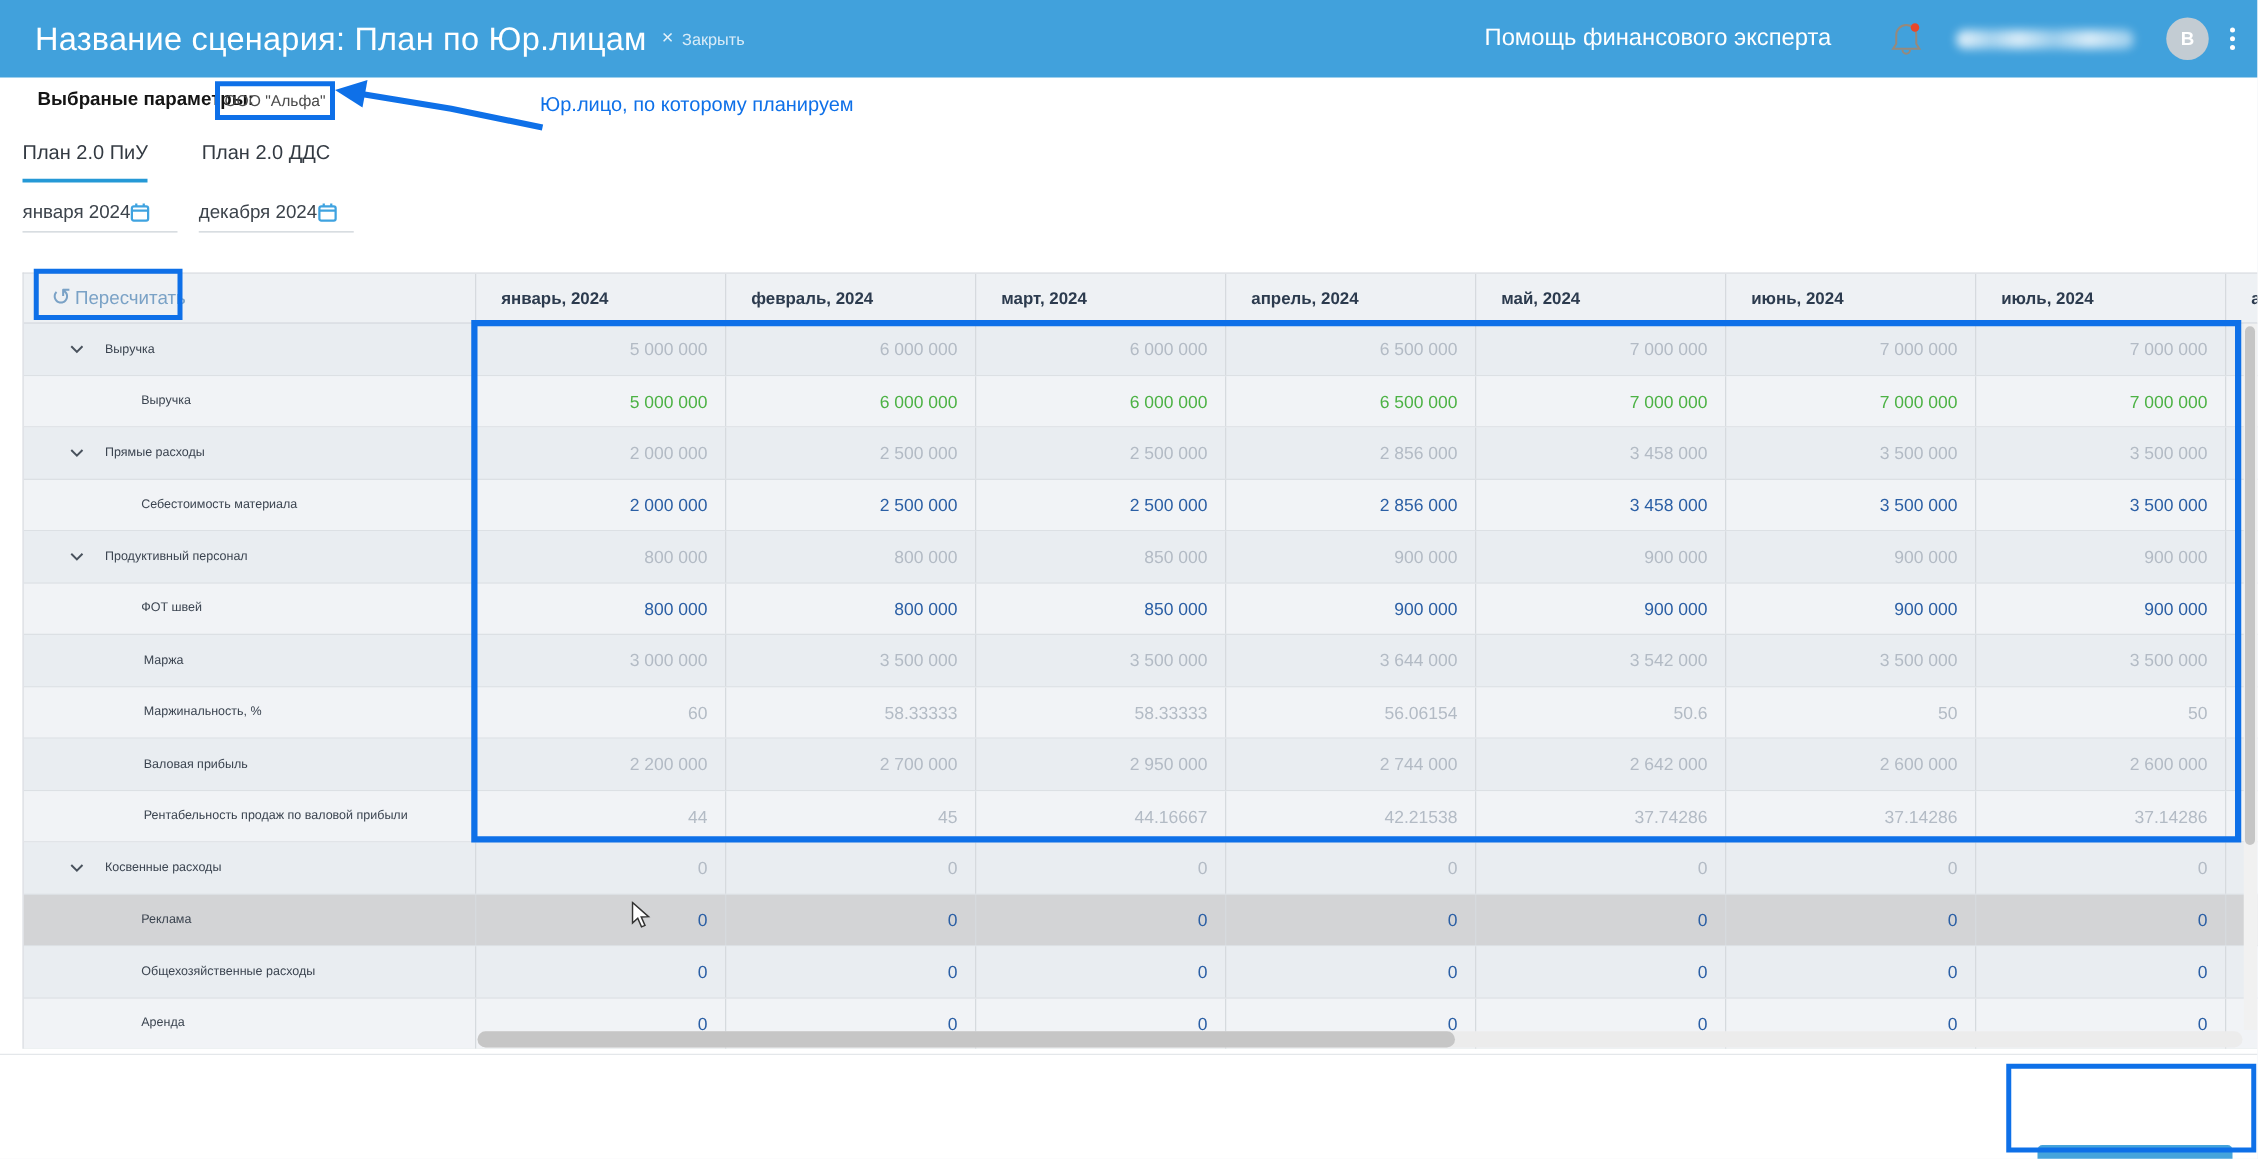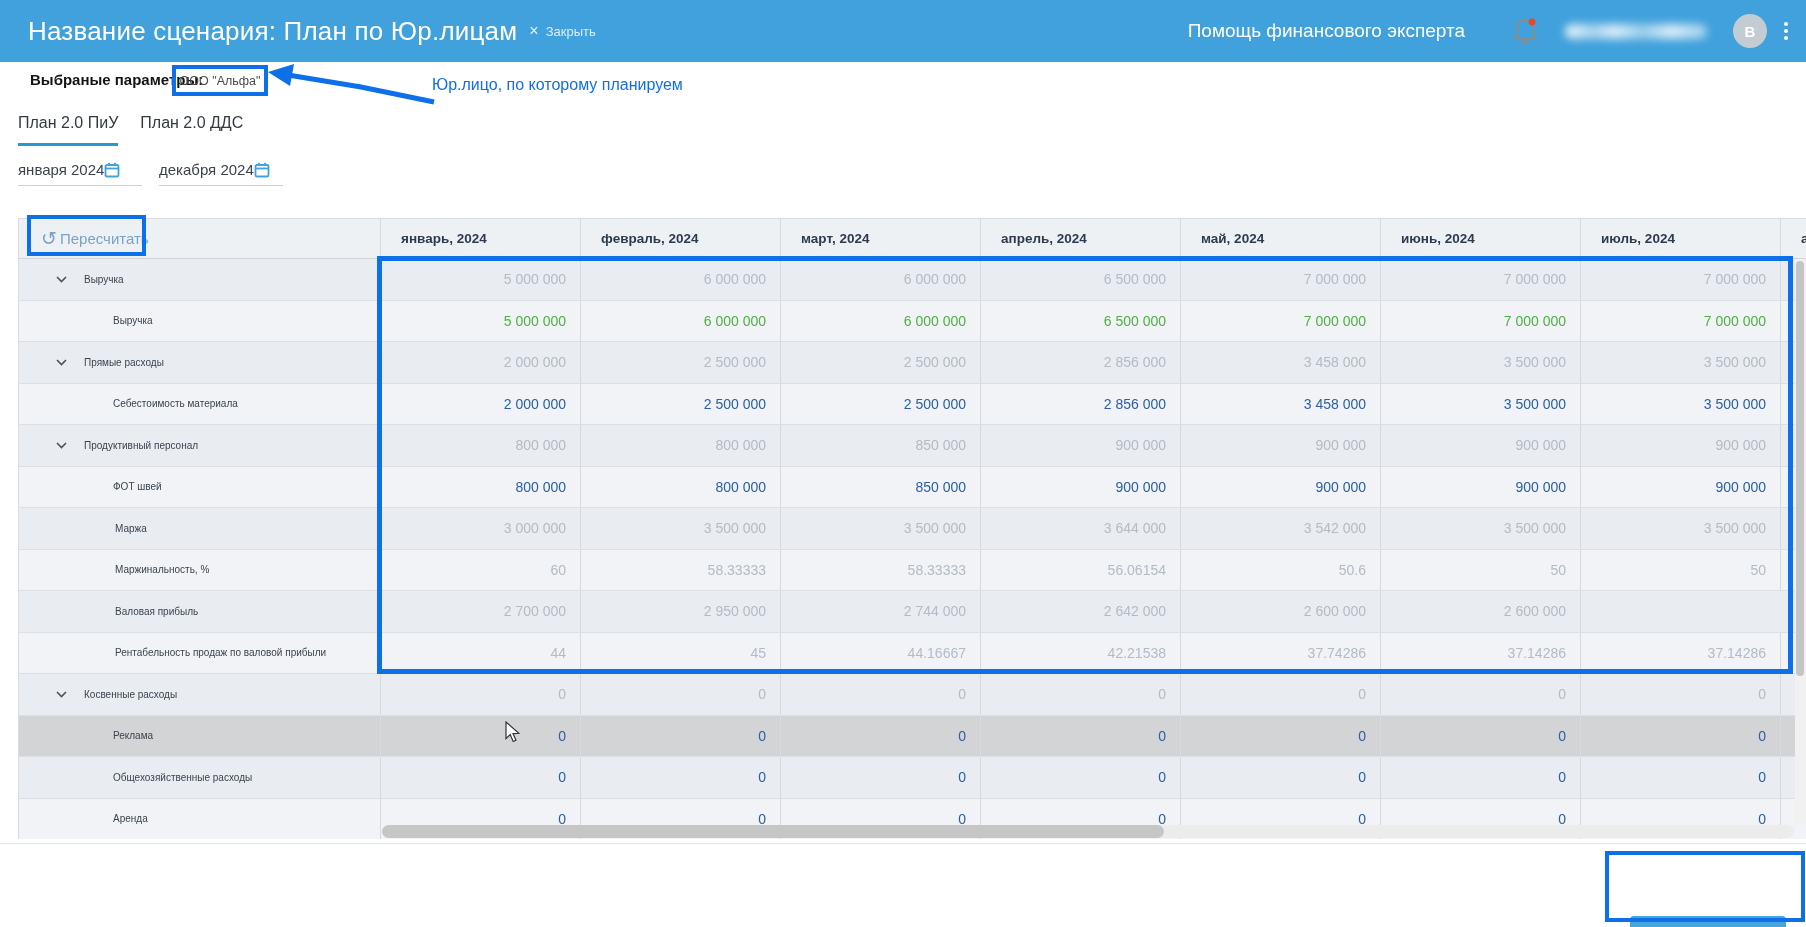--- a/index.html
+++ b/index.html
@@ -22,21 +22,21 @@
              font-weight:bold;display:flex;align-items:center;justify-content:center;margin-right:15px}
   .tb-dots{display:flex;flex-direction:column;gap:3px;padding:4px 2px;cursor:pointer}
   .tb-dots i{width:4px;height:4px;border-radius:50%;background:#fff}
 
   
   .params-label{position:absolute;left:30px;top:71px;font-size:15px;font-weight:bold;color:#141414}
   .param-chip{position:absolute;left:178px;top:70px;width:84px;height:22px;font-size:12.5px;color:#4a4a4a;
               display:flex;align-items:center;justify-content:center;white-space:nowrap;cursor:pointer}
 
   
-  .tabs{position:absolute;left:18px;top:114px;display:flex;gap:22px}
+  .tabs{position:absolute;left:18px;top:114px;display:flex;gap:43px}
   .tab{font-size:16px;color:#333a42;padding-bottom:11px;border-bottom:3px solid transparent;cursor:pointer;white-space:nowrap}
   .tab.active{border-bottom-color:#2599d6}
 
   
   .dates{position:absolute;left:18px;top:161px;display:flex;gap:17px}
   .date-field{width:122px;display:flex;align-items:center;
               border-bottom:1px solid #ccd2d8;padding:0 2px 7px 0;font-size:15px;color:#3c434b;cursor:pointer}
 
   
   .tbl{position:absolute;left:18px;top:218px;width:1788px;height:621px;overflow:hidden;
@@ -268,20 +268,21 @@
         <div class="c-val v-gray">56.06154</div>
         <div class="c-val v-gray">50.6</div>
         <div class="c-val v-gray">50</div>
         <div class="c-val v-gray">50</div>
         <div class="c-val"></div>
       </div>
       <div class="t-row">
         <div class="c-label p-pad">
           <span class="lbl">Валовая прибыль</span>
         </div>
+        <div class="c-val v-gray">2 200 000</div>
         <div class="c-val v-gray">2 700 000</div>
         <div class="c-val v-gray">2 950 000</div>
         <div class="c-val v-gray">2 744 000</div>
         <div class="c-val v-gray">2 642 000</div>
         <div class="c-val v-gray">2 600 000</div>
         <div class="c-val v-gray">2 600 000</div>
         <div class="c-val"></div>
       </div>
       <div class="t-row">
         <div class="c-label p-pad">

